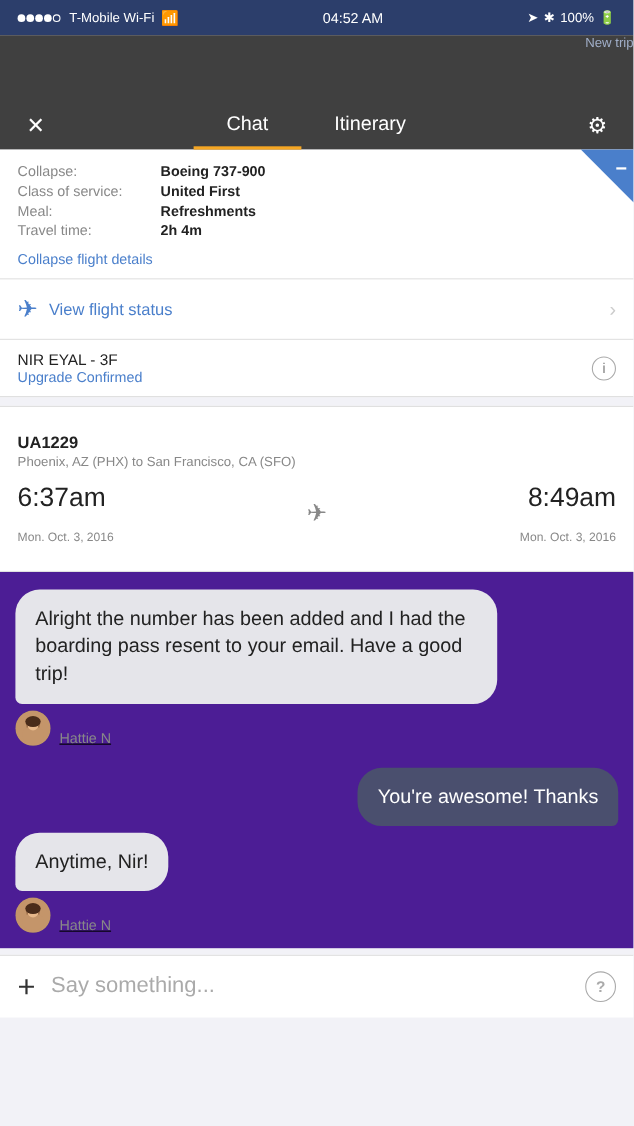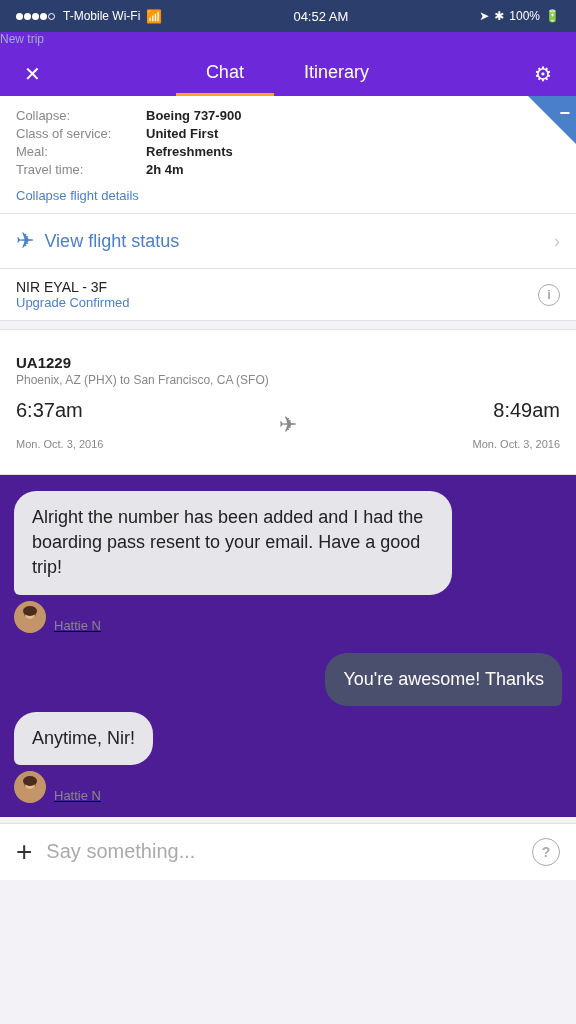--- a/index.html
+++ b/index.html
@@ -27,25 +27,26 @@
     .status-dots span {
       display: inline-block; width: 7px; height: 7px;
       border-radius: 50%; background: white; margin-right: 1px;
     }
     .status-dots span.empty { background: transparent; border: 1.5px solid white; }
     .status-center { font-size: 13px; font-weight: 500; }
     .status-right { display: flex; align-items: center; gap: 5px; font-size: 12px; }
 
     
     .header {
-      background: #6d28d9;
+      background: #404040;
       display: flex;
       flex-direction: column;
-      align-items: flex-start;
+      align-items: flex-end;
       padding-bottom: 0;
+      gap: 40px;
     }
     .header-sub {
       color: #a0aec8;
       font-size: 12px;
       margin-bottom: 6px;
     }
     .header-nav {
       display: flex;
       width: 100%;
       align-items: center;
@@ -144,21 +145,21 @@
       border-top: 1px solid #e0e0e0;
       cursor: pointer;
     }
     .plane-icon-blue {
       color: #4a7fcb;
       font-size: 22px;
       margin-right: 10px;
     }
     .view-flight-label {
       color: #4a7fcb;
-      font-size: 18px;
+      font-size: 15px;
       flex: 1;
     }
     .chevron-right {
       color: #ccc;
       font-size: 18px;
     }
 
     .seat-row {
       display: flex;
       align-items: center;
@@ -203,21 +204,21 @@
       color: #888;
       margin-bottom: 12px;
     }
     .flight-times {
       display: flex;
       align-items: center;
       justify-content: space-between;
     }
     .time-block { }
     .time-value {
-      font-size: 20px;
+      font-size: 24px;
       font-weight: 300;
       color: #222;
     }
     .time-date {
       font-size: 11px;
       color: #888;
       margin-top: 16px;
     }
     .plane-arrow {
       font-size: 22px;

